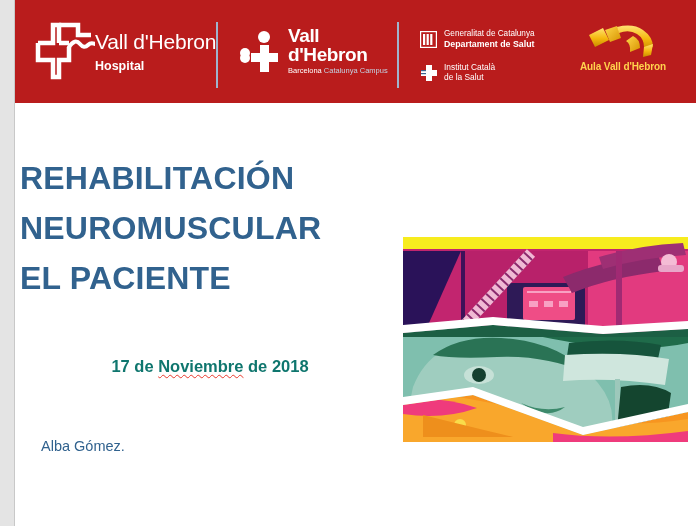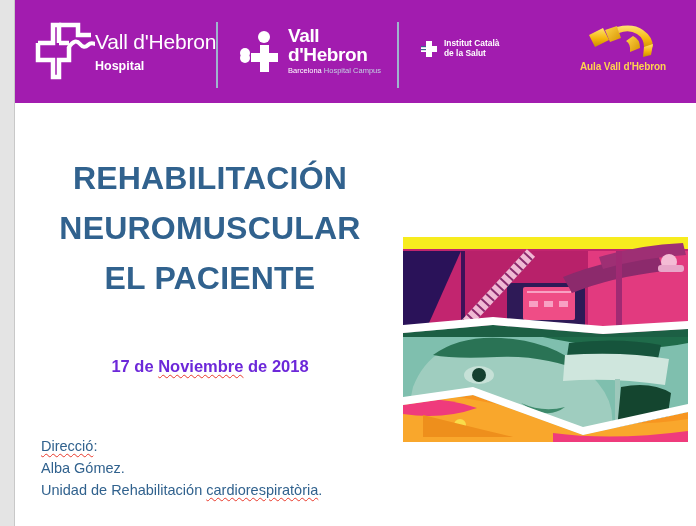--- a/index.html
+++ b/index.html
@@ -41,21 +41,21 @@
     height: 526px;
     background: #ffffff;
   }
 
   
   .header-band {
     position: absolute;
     left: 0; top: 0;
     width: 696px;
     height: 103px;
-    background: #a21caf;
+    background: #b91c1c;
   }
   .header-divider {
     position: absolute;
     top: 22px;
     width: 2px;
     height: 66px;
     background: #9fb4cd;
   }
   .header-divider.d1 { left: 216px; }
   .header-divider.d2 { left: 397px; }
@@ -137,21 +137,21 @@
   }
   .logo-gencat .row.r2 { margin-top: 9px; }
   .logo-gencat .gmark {
     width: 17px; height: 17px;
     flex: 0 0 17px;
     margin-right: 7px;
   }
   .logo-gencat .glines { line-height: 10px; }
   .logo-gencat .gl1 { font-size: 8.2px; font-weight: 400; white-space: nowrap; }
   .logo-gencat .gl2 { font-size: 8.8px; font-weight: 700; white-space: nowrap; }
-  .logo-gencat .il1, .logo-gencat .il2 { font-size: 8.4px; font-weight: 700; white-space: nowrap; }
+  .logo-gencat .il1, .logo-gencat .il2 { font-size: 8.4px; font-weight: 400; white-space: nowrap; }
 
   
   .logo-aula {
     position: absolute;
     left: 571px; top: 24px;
     width: 104px; height: 62px;
     text-align: center;
   }
   .logo-aula .mark {
     width: 72px; height: 34px;
@@ -166,36 +166,36 @@
     white-space: nowrap;
     letter-spacing: -0.1px;
   }
 
   
   .title {
     position: absolute;
     left: 20px;
     top: 153px;
     width: 380px;
-    text-align: center;
+    text-align: left;
     color: #31628e;
     font-size: 32px;
     font-weight: 700;
     line-height: 50px;
     letter-spacing: 0.2px;
   }
 
   
   .date-line {
     position: absolute;
     left: 20px;
     top: 357px;
     width: 380px;
     text-align: center;
-    color: #6d28d9;
+    color: #0f766e;
     font-size: 16.5px;
     font-weight: 700;
   }
   .sp-red {
     text-decoration-line: underline;
     text-decoration-style: wavy;
     text-decoration-color: #e8392b;
     text-decoration-thickness: 1px;
     text-underline-offset: 2px;
   }
@@ -254,26 +254,38 @@
         <circle cx="24" cy="7" r="6" fill="#ffffff"></circle>
         <circle cx="5" cy="23" r="5" fill="#ffffff"></circle>
         <circle cx="40" cy="23" r="0" fill="#ffffff"></circle>
         <path d="M20 15 h9 v8 h9 v9 h-9 v10 h-9 V32 h-9 v-9 h9 z" fill="#ffffff"></path>
         <circle cx="5" cy="28" r="5" fill="#ffffff"></circle>
       </svg>
       <div class="txt">
         <div class="l1">Vall</div>
         <div class="l2">d'Hebron</div>
         <div class="l3">
-          <b>Barcelona</b><span> Hospital Campus</span>
+          <b>Barcelona</b><span> Catalunya Campus</span>
         </div>
       </div>
     </div>
 
     <div class="logo-gencat">
+      <div class="row r1">
+        <svg class="gmark" viewBox="0 0 17 17">
+          <rect x="0.5" y="0.5" width="16" height="16" fill="none" stroke="#ffffff" stroke-width="1.4"></rect>
+          <rect x="3" y="3" width="2.2" height="11" fill="#ffffff"></rect>
+          <rect x="6.6" y="3" width="2.2" height="11" fill="#ffffff"></rect>
+          <rect x="10.2" y="3" width="2.2" height="11" fill="#ffffff"></rect>
+        </svg>
+        <div class="glines">
+          <div class="gl1">Generalitat de Catalunya</div>
+          <div class="gl2">Departament de Salut</div>
+        </div>
+      </div>
       <div class="row r2">
         <svg class="gmark" viewBox="0 0 17 17">
           <path d="M6 1 h6 v5 h5 v6 h-5 v5 H6 v-5 H1 V6 h5 z" fill="#ffffff"></path>
           <rect x="1" y="6" width="5" height="1.2" fill="#3a618e"></rect>
           <rect x="1" y="9" width="5" height="1.2" fill="#3a618e"></rect>
         </svg>
         <div class="glines">
           <div class="il1">Institut Català</div>
           <div class="il2">de la Salut</div>
         </div>
@@ -305,25 +317,23 @@
 
   <div class="title">
     <div>REHABILITACIÓN</div>
     <div>NEUROMUSCULAR</div>
     <div>EL PACIENTE</div>
   </div>
 
   <div class="date-line"><span>17 de </span><span class="sp-red">Noviembre</span><span> de 2018</span></div>
 
   <div class="credits">
-    <div><span class="sp-red">Direcció</span><span>:</span></div>
 
     <div>Alba Gómez.</div>
 
-    <div><span>Unidad de Rehabilitación </span><span class="sp-red">cardiorespiratòria</span><span>.</span></div>
 
   </div>
 
   <div class="picture">
     <svg width="285" height="205" viewBox="0 0 285 205">
       <defs>
         <clipPath id="topBand">
           <path d="M0 0 H285 V92 L200 97 L90 88 L0 96 Z"></path>
         </clipPath>
         <clipPath id="midBand">

